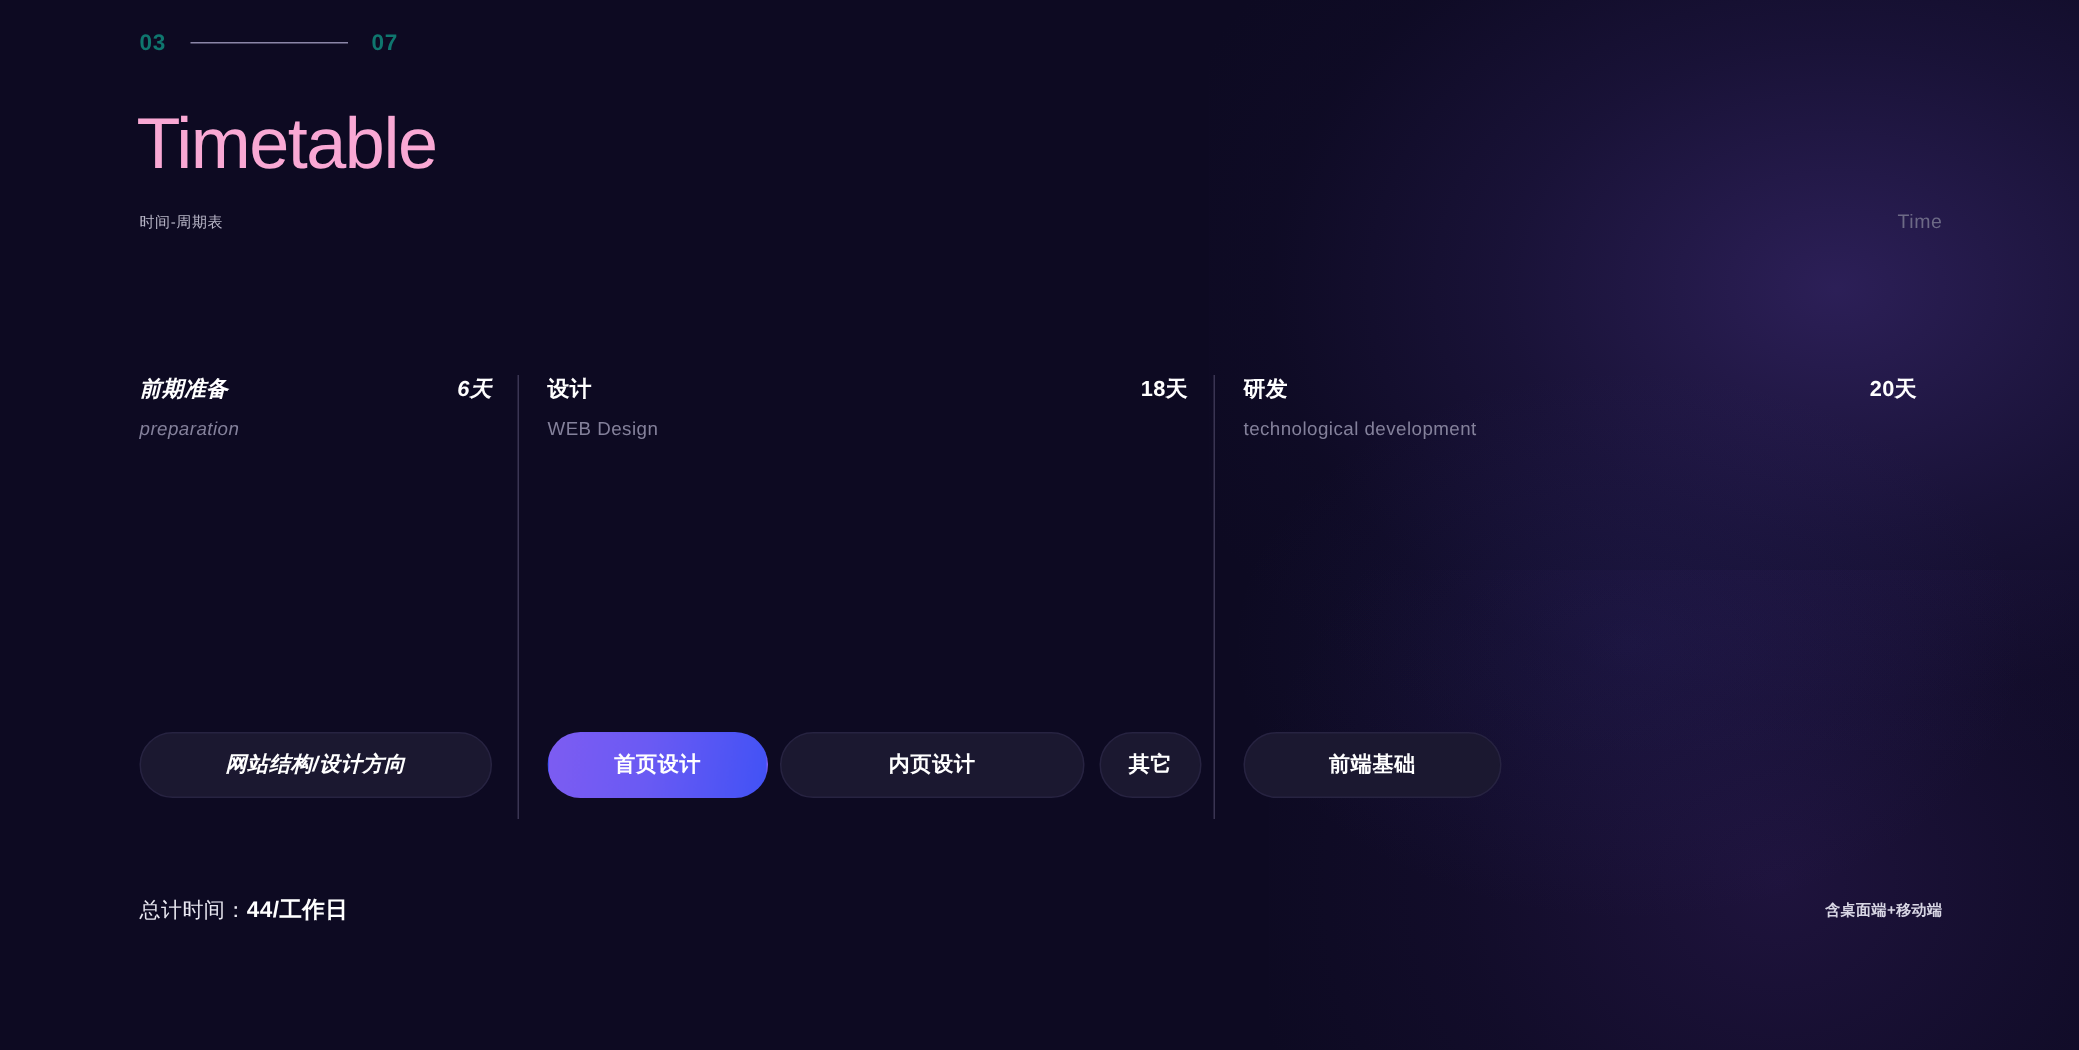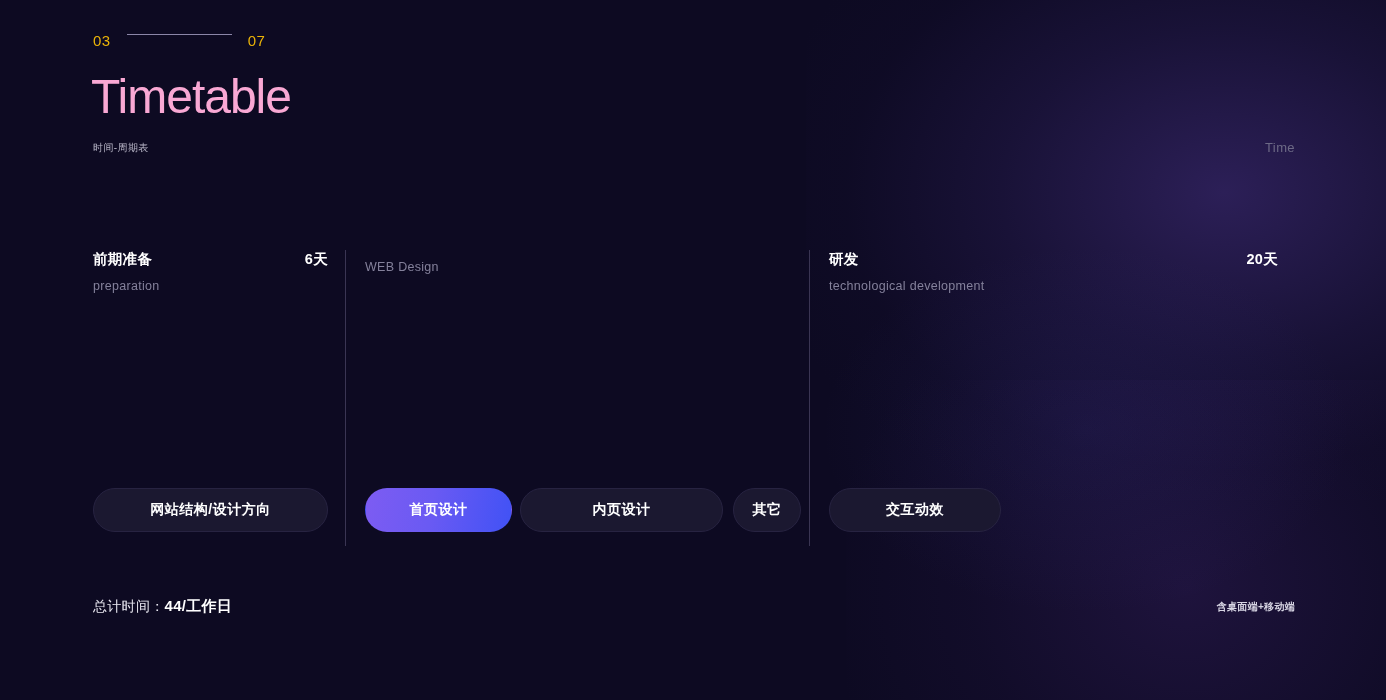--- a/index.html
+++ b/index.html
@@ -49,23 +49,22 @@
   }
 
   .content { position:relative; z-index:2; width:100%; height:100%; }
 
   
   .steps {
     position:absolute; left:93px; top:20px;
     display:flex; align-items:center; gap:0;
   }
   .step-num {
-    font-size:15px; font-weight:normal; letter-spacing:0.5px;
-    color:#eab308;
-    margin-top:12px;
+    font-size:15px; font-weight:bold; letter-spacing:0.5px;
+    color:#0f766e;
   }
   .step-rule {
     width:105px; height:1px;
     background:#8b86a8;
     margin:0 16px;
   }
 
   
   .page-title {
     position:absolute; left:91px; top:61px;
@@ -90,21 +89,21 @@
   .timeline {
     position:absolute; left:93px; top:250px;
     width:1203px; height:296px;
     display:flex;
   }
   .col {
     position:relative;
     height:100%;
     padding-right:18px;
   }
-  .col.c1 { width:253px; }
+  .col.c1 { width:253px;font-style:italic; }
   .col.c2 { width:464px; padding-left:19px; }
   .col.c3 { width:486px; padding-left:19px; flex:1; }
   .col.c1::after, .col.c2::after {
     content:""; position:absolute; right:0; top:0;
     width:1px; height:296px;
     background:#3a3553;
   }
 
   .col-head {
     display:flex; align-items:baseline; justify-content:space-between;
@@ -202,41 +201,45 @@
         </div>
         <div class="col-sub">preparation</div>
         <div class="rows">
           <div class="row left">
             <div class="pill dark w-235">网站结构/设计方向</div>
           </div>
         </div>
       </div>
 
       <div class="col c2">
+        <div class="col-head">
+          <span class="col-name">设计</span>
+          <span class="col-days">18天</span>
+        </div>
         <div class="col-sub">WEB Design</div>
         <div class="rows">
           <div class="row left">
             <div class="pill grad w-147">首页设计</div>
           </div>
           <div class="row">
             <div class="pill dark w-203">内页设计</div>
             <div class="pill dark w-68">其它</div>
           </div>
         </div>
       </div>
 
       <div class="col c3">
         <div class="col-head">
           <span class="col-name">研发</span>
           <span class="col-days">20天</span>
         </div>
         <div class="col-sub">technological development</div>
         <div class="rows">
           <div class="row left">
-            <div class="pill dark w-172">交互动效</div>
+            <div class="pill dark w-172">前端基础</div>
           </div>
         </div>
       </div>
 
     </div>
 
     <div class="footer">
       <div class="total">
         <span>总计时间：</span><b>44/工作日</b>
       </div>

